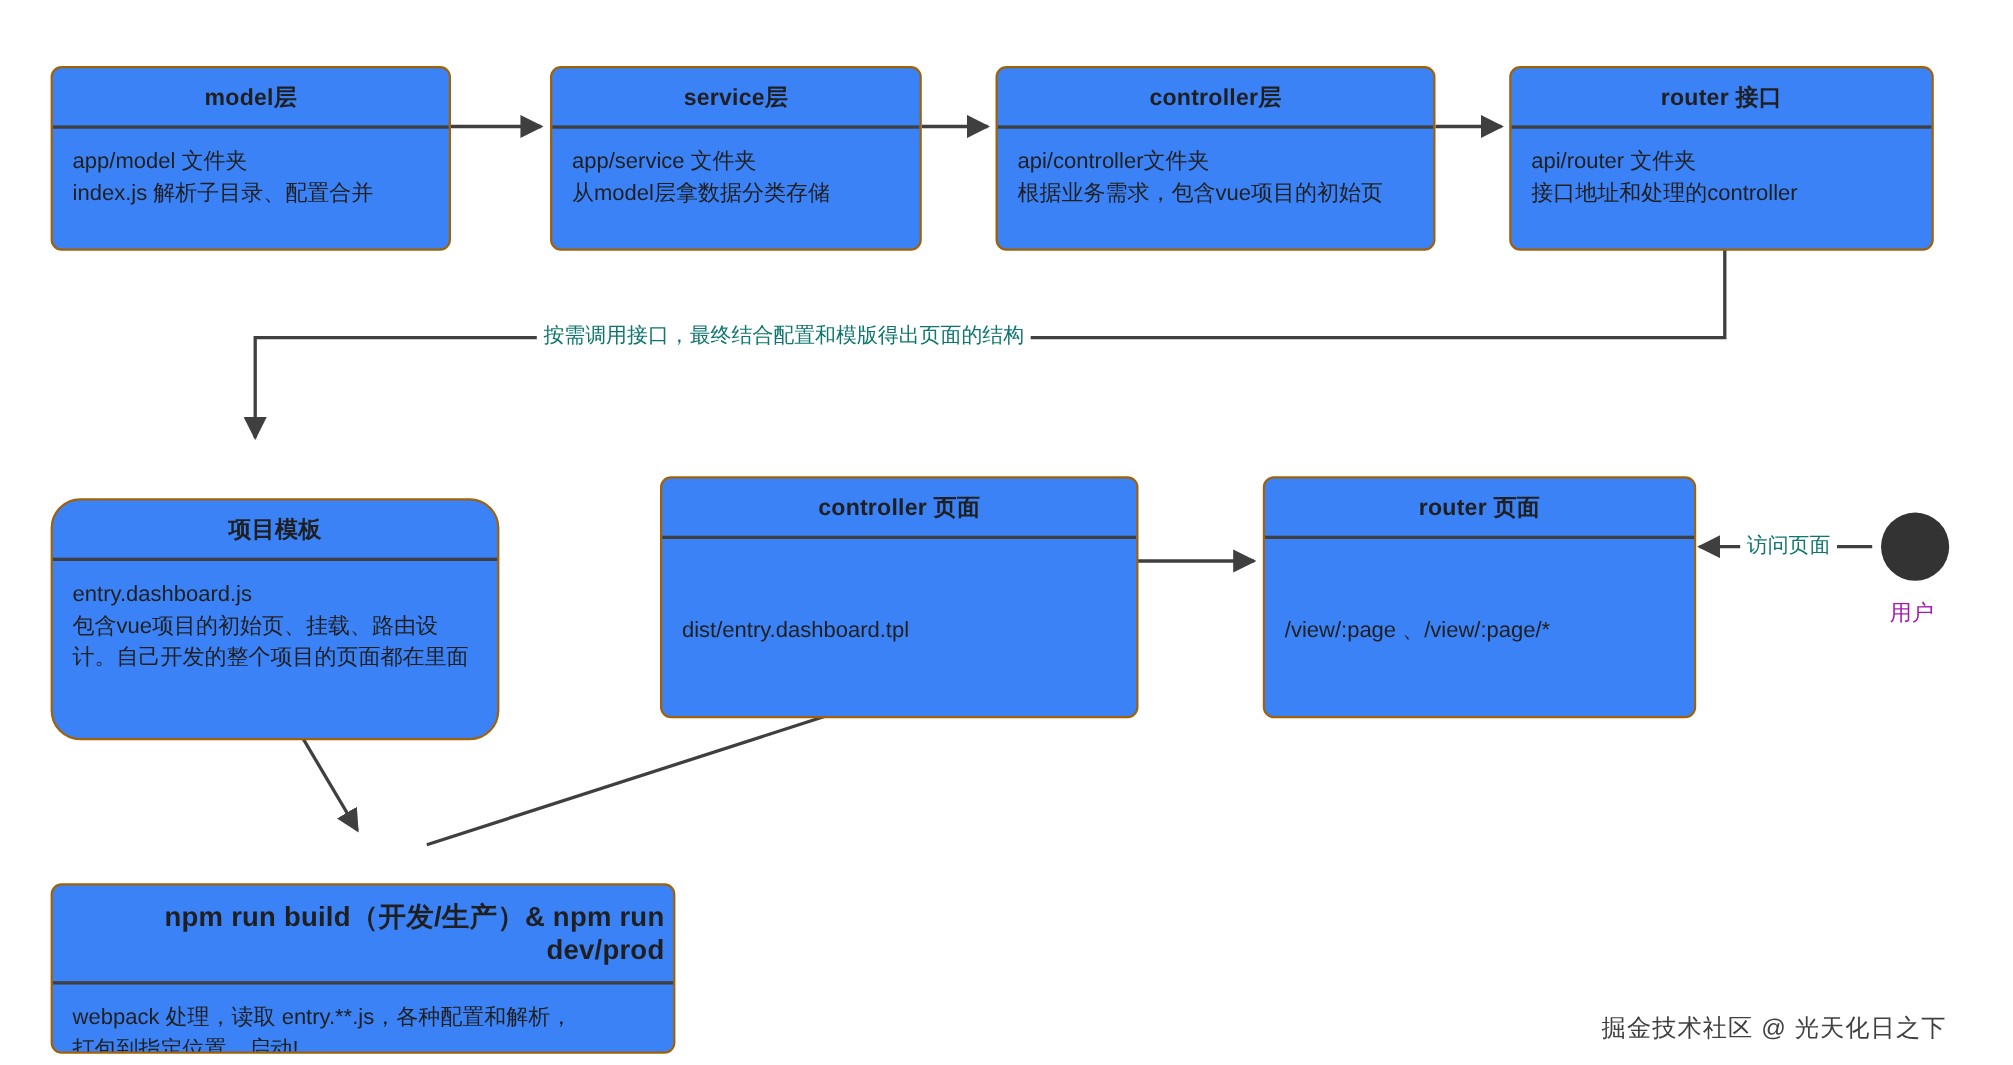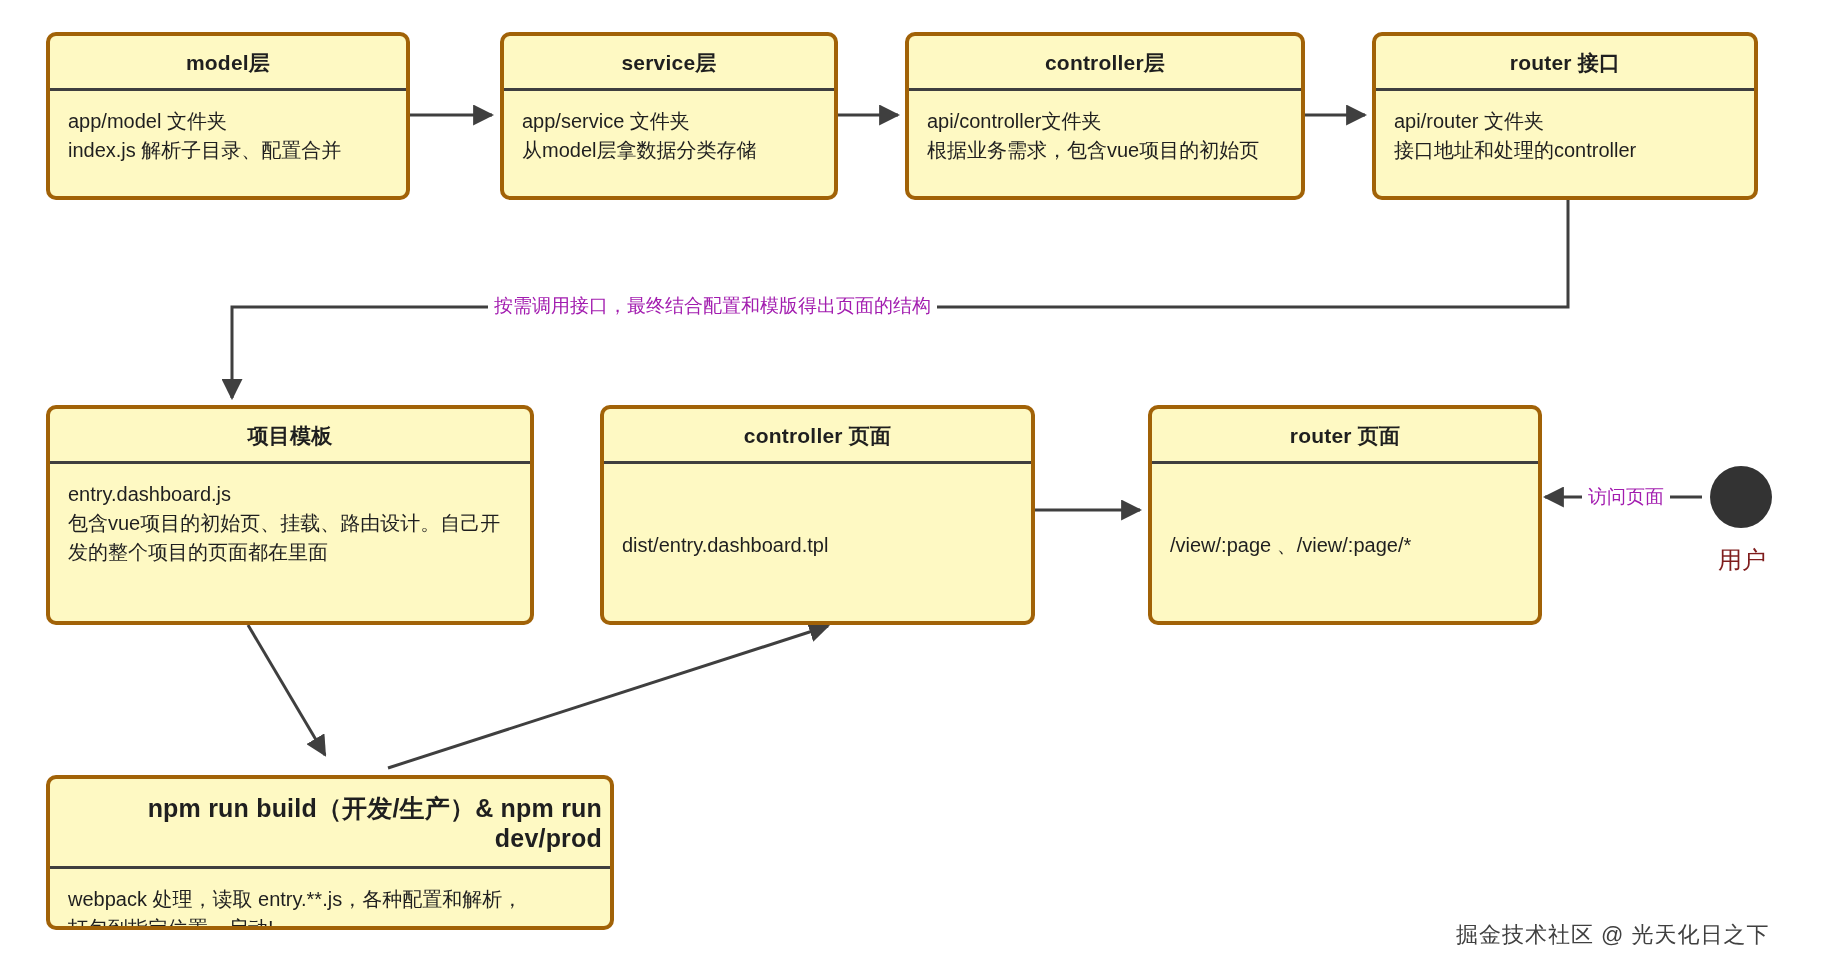--- a/index.html
+++ b/index.html
@@ -25,26 +25,27 @@
     position: absolute;
     left: 0;
     top: 0;
     width: 1830px;
     height: 968px;
     pointer-events: none;
   }
   .node {
     position: absolute;
     box-sizing: border-box;
-    border: 4px solid #a16207;
+    border: 2px solid #a16207;
     border-radius: 10px;
-    background: #fef9c3;
+    background: #3b82f6;
     display: flex;
     flex-direction: column;
     overflow: hidden;
+    margin-top: 28px;
   }
   .node-title {
     flex: 0 0 auto;
     text-align: center;
     font-weight: bold;
     font-size: 21px;
     line-height: 1.2;
     padding: 14px 8px 13px 8px;
     border-bottom: 3px solid #3f3f3f;
     letter-spacing: 0.2px;
@@ -66,34 +67,34 @@
   .node-body.middle {
     align-items: center;
   }
   .edge-label {
     position: absolute;
     font-size: 19px;
     line-height: 1;
     background: #ffffff;
     padding: 0 6px;
     white-space: nowrap;
-    color: #a21caf;
+    color: #0f766e;
   }
   .user-dot {
     position: absolute;
     width: 62px;
     height: 62px;
     border-radius: 50%;
     background: #333333;
   }
   .user-label {
     position: absolute;
-    font-size: 24px;
+    font-size: 20px;
     white-space: nowrap;
-    color: #7f1d1d;
+    color: #a21caf;
   }
   .watermark {
     position: absolute;
     font-size: 22px;
     color: #404040;
     white-space: nowrap;
     letter-spacing: 1px;
   }
 </style>
 </head>
@@ -144,21 +145,21 @@
   </div>
 
   <div class="node" style="left:1372px; top:32px; width:386px; height:168px;">
     <div class="node-title">router 接口</div>
     <div class="node-body">api/router 文件夹
 接口地址和处理的controller</div>
   </div>
 
   <div class="edge-label" style="left:488px; top:296px;">按需调用接口，最终结合配置和模版得出页面的结构</div>
 
-  <div class="node" style="left:46px; top:405px; width:488px; height:220px;">
+  <div class="node" style="left:46px; top:425px; width:408px; height:220px;border-radius:27px;">
     <div class="node-title">项目模板</div>
     <div class="node-body">entry.dashboard.js
 包含vue项目的初始页、挂载、路由设计。自己开发的整个项目的页面都在里面</div>
   </div>
 
   <div class="node" style="left:600px; top:405px; width:435px; height:220px;">
     <div class="node-title">controller 页面</div>
     <div class="node-body middle">dist/entry.dashboard.tpl</div>
   </div>
 

